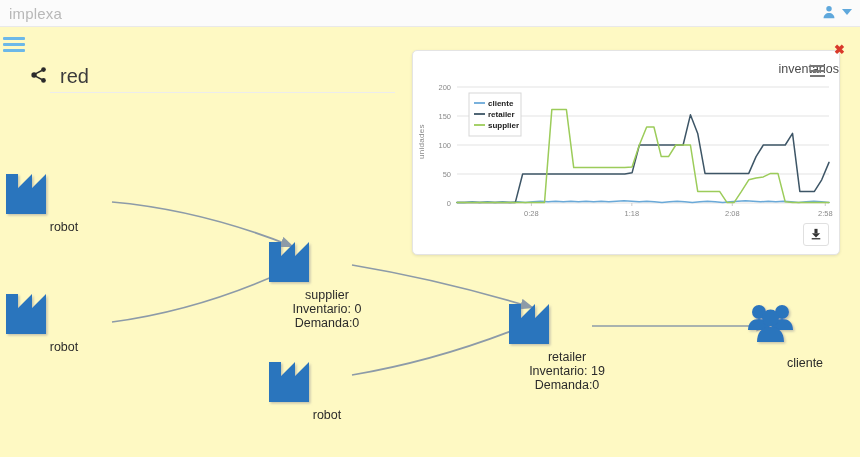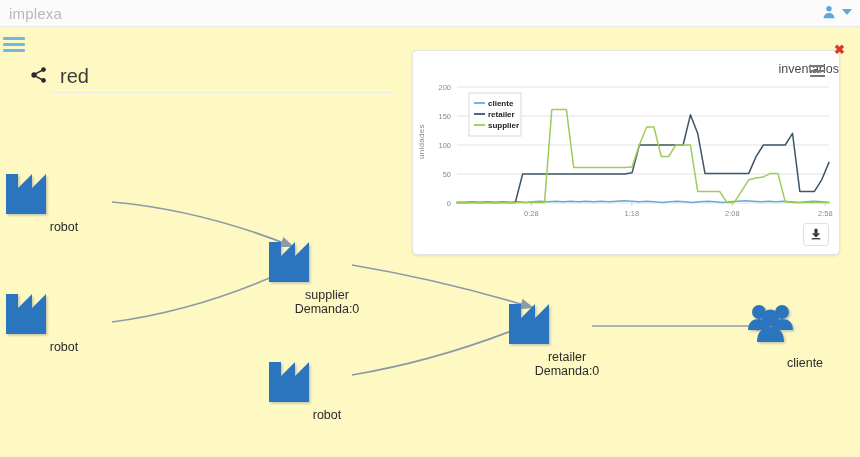--- a/index.html
+++ b/index.html
@@ -266,30 +266,32 @@
       <div class="label">robot</div>
     </div>
 
     <div class="node" style="left:255px; top:130px;">
       <div class="glyph">
         <svg width="57" height="54" viewBox="0 0 57 54" filter="url(#shadow)">
           <path d="M2,52 L2,12 L14,12 L14,26 L28,12 L28,26 L42,12 L42,52 Z" fill="#2b74bd"></path>
         </svg>
       </div>
       <div class="label">supplier</div>
+      <div class="stat">Inventario: 0</div>
       <div class="stat">Demanda:0</div>
     </div>
 
     <div class="node" style="left:495px; top:192px;">
       <div class="glyph">
         <svg width="57" height="54" viewBox="0 0 57 54" filter="url(#shadow)">
           <path d="M2,52 L2,12 L14,12 L14,26 L28,12 L28,26 L42,12 L42,52 Z" fill="#2b74bd"></path>
         </svg>
       </div>
       <div class="label">retailer</div>
+      <div class="stat">Inventario: 19</div>
       <div class="stat">Demanda:0</div>
     </div>
 
     <div class="node" style="left:733px; top:198px;">
       <div class="glyph">
         <svg width="57" height="52" viewBox="0 0 57 52" filter="url(#shadow)">
           <circle cx="14" cy="14" r="7" fill="#2b74bd"></circle>
           <path d="M3,32 C3,24 8,21 14,21 C20,21 25,24 25,32 Z" fill="#2b74bd"></path>
           <circle cx="37" cy="14" r="7" fill="#2b74bd"></circle>
           <path d="M26,32 C26,24 31,21 37,21 C43,21 48,24 48,32 Z" fill="#2b74bd"></path>

